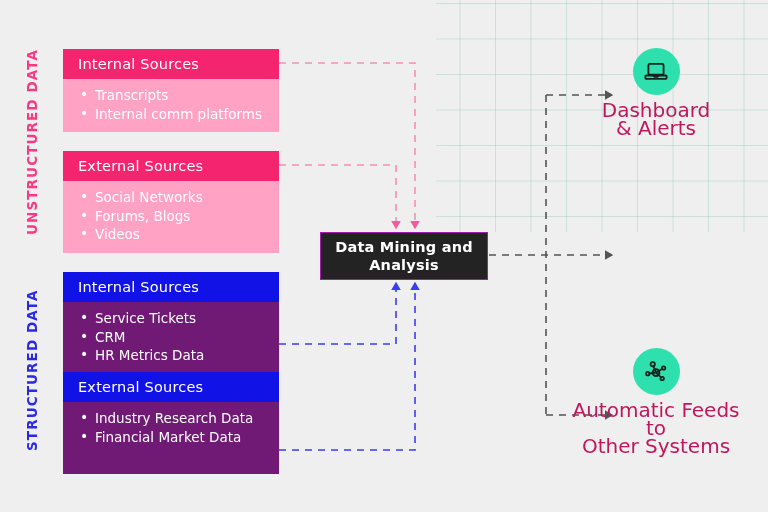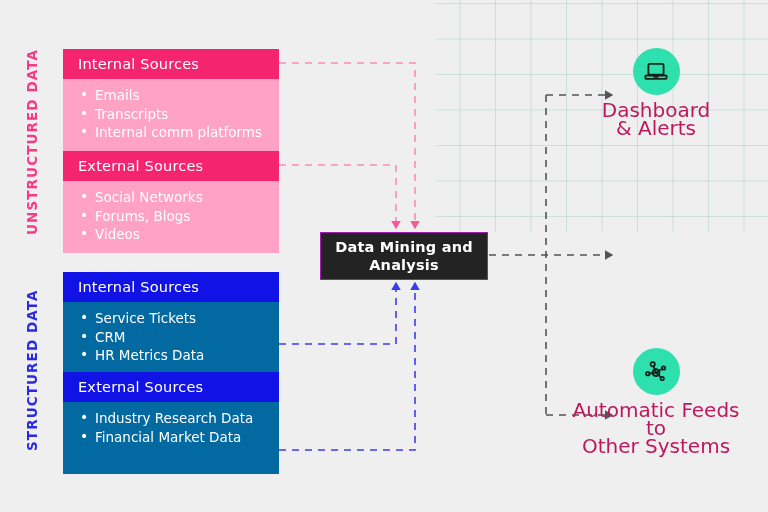--- a/index.html
+++ b/index.html
@@ -54,21 +54,21 @@
   .card li{
     font-size:13.5px;color:#ffffff;line-height:18.5px;position:relative;
     padding-left:2px;
   }
   .card li:before{
     content:"•";position:absolute;left:-13px;top:-1px;font-size:14px;
   }
   .card.pink .hdr{background:#f4246f;}
   .card.pink .body{background:#ffa2c4;}
   .card.blue .hdr{background:#1012e6;}
-  .card.blue .body{background:#0369a1;}
+  .card.blue .body{background:#701a75;}
 
   
   #center-node{
     position:absolute;left:320px;top:232px;width:166px;height:46px;
     background:#232323;border:1px solid #a21caf;
     display:flex;align-items:center;justify-content:center;
     z-index:7;
   }
   #center-node .t{
     color:#ffffff;font-weight:bold;font-size:14.5px;line-height:18px;
@@ -132,21 +132,20 @@
 
     <path d="M546,95 L612,95" fill="none" stroke="#545454" stroke-width="1.6" stroke-dasharray="7,6" marker-end="url(#ah-gray)"></path>
 
     <path d="M546,415 L612,415" fill="none" stroke="#545454" stroke-width="1.6" stroke-dasharray="7,6" marker-end="url(#ah-gray)"></path>
   </svg>
 
   <div class="card pink" style="left:63px;top:49px;width:216px;">
     <div class="hdr">Internal Sources</div>
     <div class="body">
       <ul>
-        <li>Emails</li>
         <li>Transcripts</li>
         <li>Internal comm platforms</li>
       </ul>
     </div>
   </div>
 
   <div class="card pink" style="left:63px;top:151px;width:216px;">
     <div class="hdr">External Sources</div>
     <div class="body">
       <ul>

